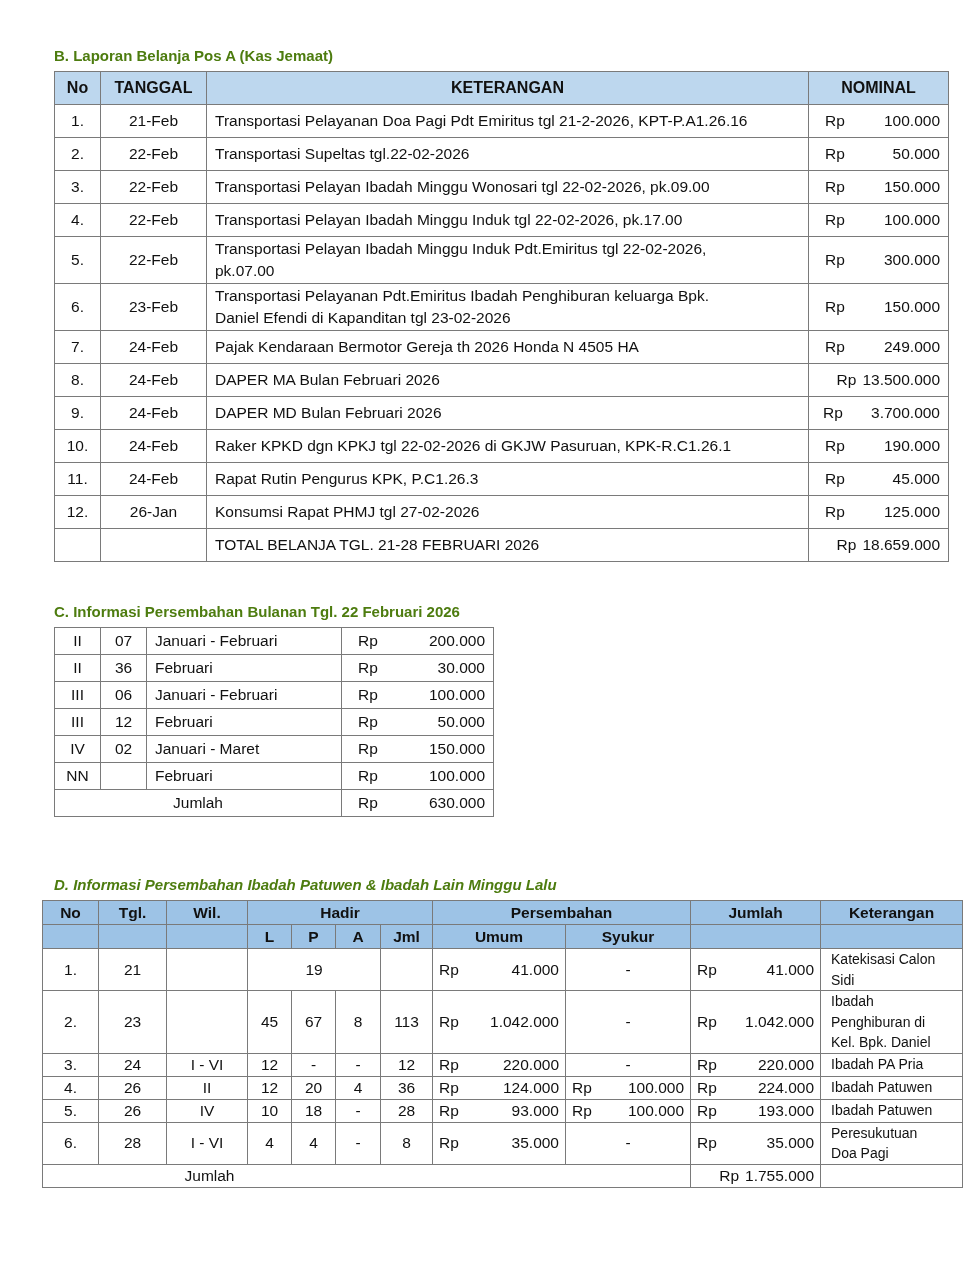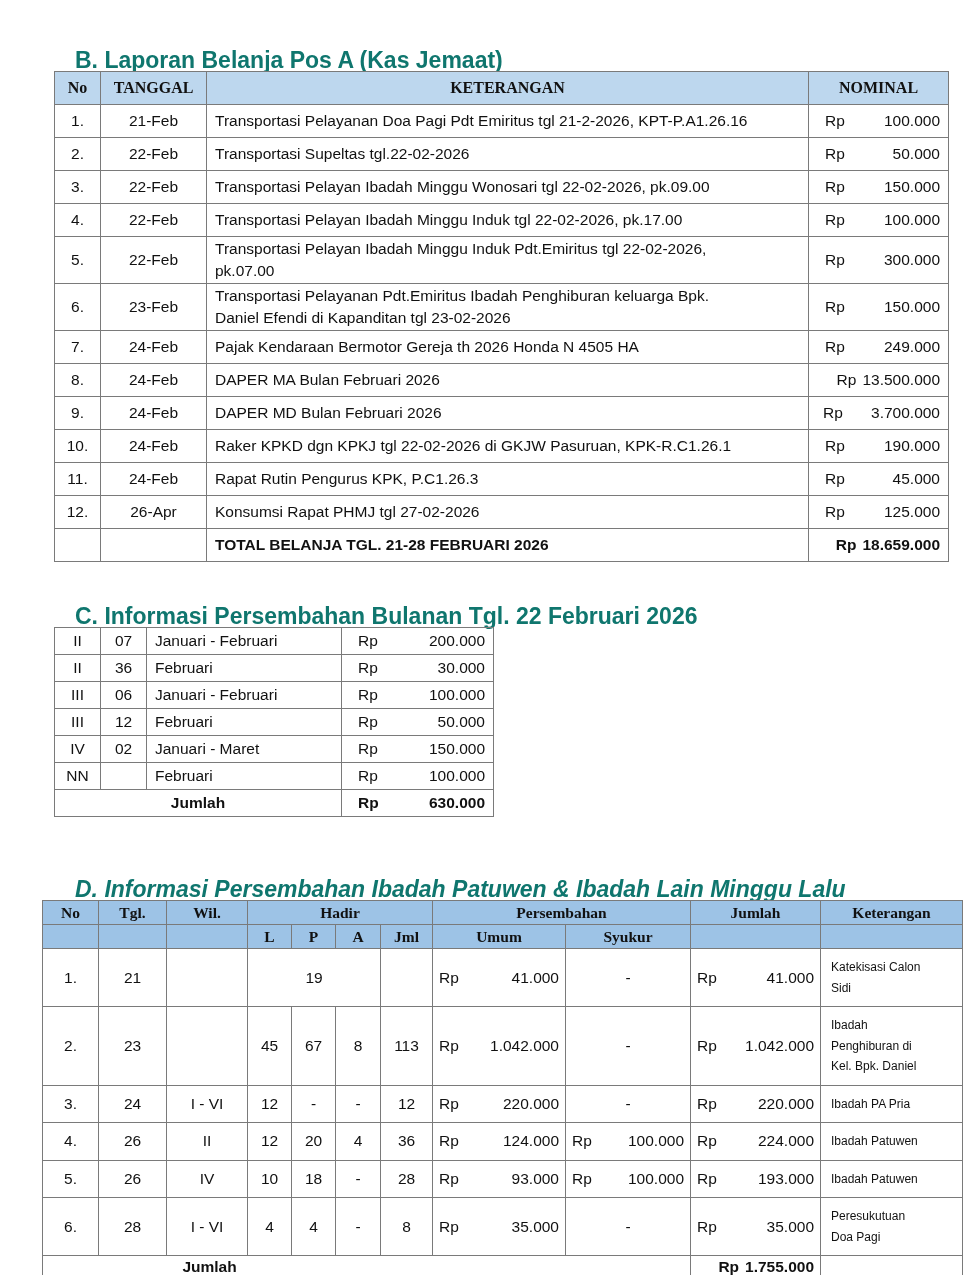--- a/index.html
+++ b/index.html
@@ -2,50 +2,49 @@
 <html><head>
 <meta charset="utf-8">
 <style>
   html, body { margin: 0; padding: 0; background: #ffffff; }
   body {
     width: 975px; height: 1275px; position: relative; overflow: hidden;
     font-family: "Liberation Sans", "DejaVu Sans", sans-serif;
     color: #111; font-size: 16px;
   }
   .section-title {
-    position: absolute; font-weight: bold; font-size: 23px; color: #0f766e;
+    position: absolute; font-weight: bold; font-size: 15px; color: #4d7c0f;
     white-space: nowrap;
-    margin-left: 21px;
   }
   table { border-collapse: collapse; position: absolute; table-layout: fixed; }
   td, th { border: 1.5px solid #7a7a7a; padding: 0 8px; font-size: 15.5px; line-height: 22px; color: #111; }
-  th { font-weight: bold; font-family: Liberation Serif, serif; }
+  th { font-weight: bold; }
   .c { text-align: center; }
-  .b { font-weight: bold; }
+  .b { font-weight: normal; }
   .hdr-b { background: #bdd7ee; }
   .hdr-d { background: #9dc3e6; }
   .nom { display: flex; justify-content: space-between; align-items: center; }
   .nom .rp { padding-left: 8px; }
   .nom-tight { display: flex; justify-content: flex-end; gap: 6px; }
 
   
   #tblB { left: 54px; top: 71px; width: 894px; }
   #tblB th { height: 32px; font-size: 16px; }
   #tblB td { height: 32px; }
   #tblB td.two { height: 46px; }
 
   
   #tblC { left: 54px; top: 627px; width: 439px; }
   #tblC th, #tblC td { height: 26px; font-size: 15.5px; }
 
   
   #tblD { left: 42px; top: 900px; width: 920px; }
   #tblD th { height: 23px; font-size: 15.5px; padding: 0 4px; }
   #tblD td { font-size: 15.5px; padding: 0 6px; }
-  #tblD td.ket { font-size: 12px; line-height: 20.5px; padding: 8px 10px; }
+  #tblD td.ket { font-size: 14px; line-height: 20.5px; padding: 0 10px; }
   .rowD-tall { height: 42px; }
   .rowD-xtall { height: 62px; }
   .rowD-short { height: 23px; }
 </style>
 </head>
 <body>
 
 <div class="section-title" style="left:54px; top:47px;">B. Laporan Belanja Pos A (Kas Jemaat)</div>
 <table id="tblB">
   <colgroup>
@@ -183,21 +182,21 @@
     <td>Rapat Rutin Pengurus KPK, P.C1.26.3</td>
     <td>
           <div class="nom">
             <span class="rp">Rp</span>
             <span>45.000</span>
           </div>
         </td>
   </tr>
   <tr>
     <td class="c">12.</td>
-    <td class="c">26-Apr</td>
+    <td class="c">26-Jan</td>
     <td>Konsumsi Rapat PHMJ tgl 27-02-2026</td>
     <td>
           <div class="nom">
             <span class="rp">Rp</span>
             <span>125.000</span>
           </div>
         </td>
   </tr>
   <tr>
     <td></td>

